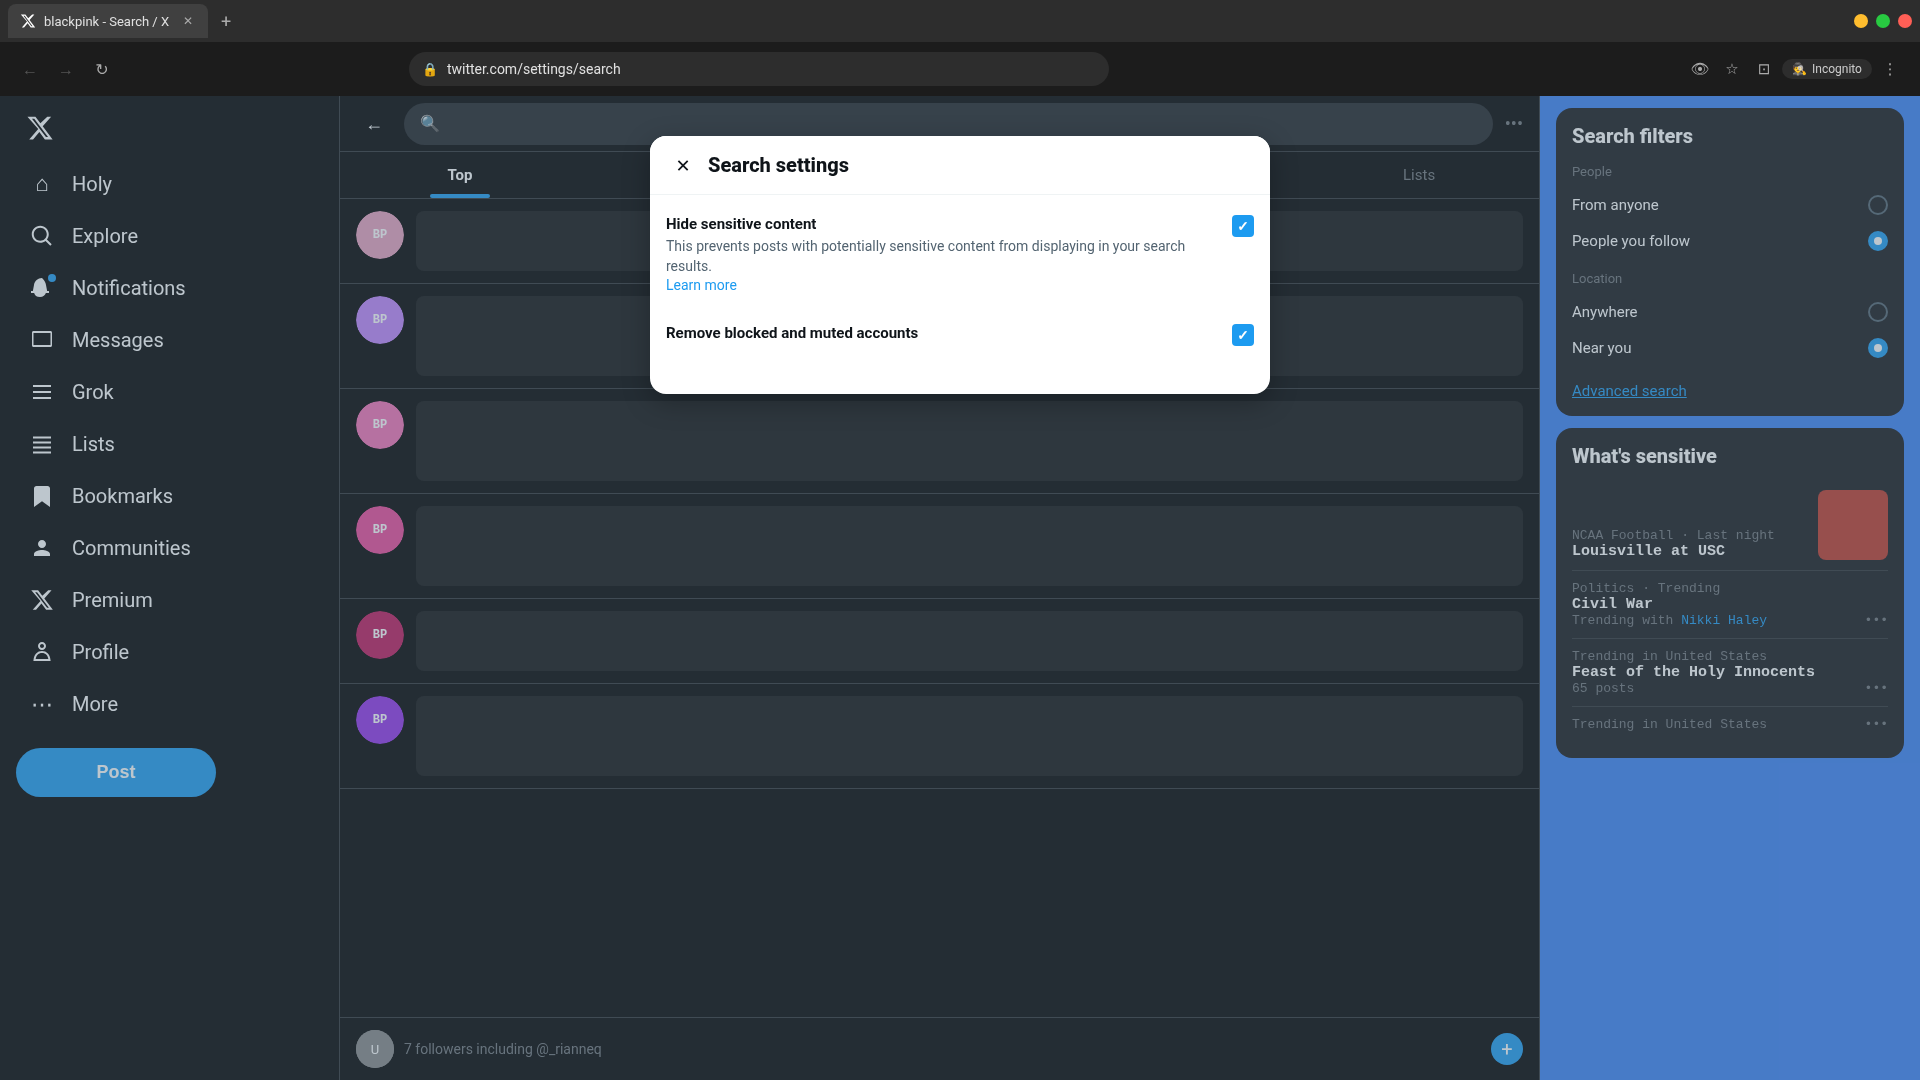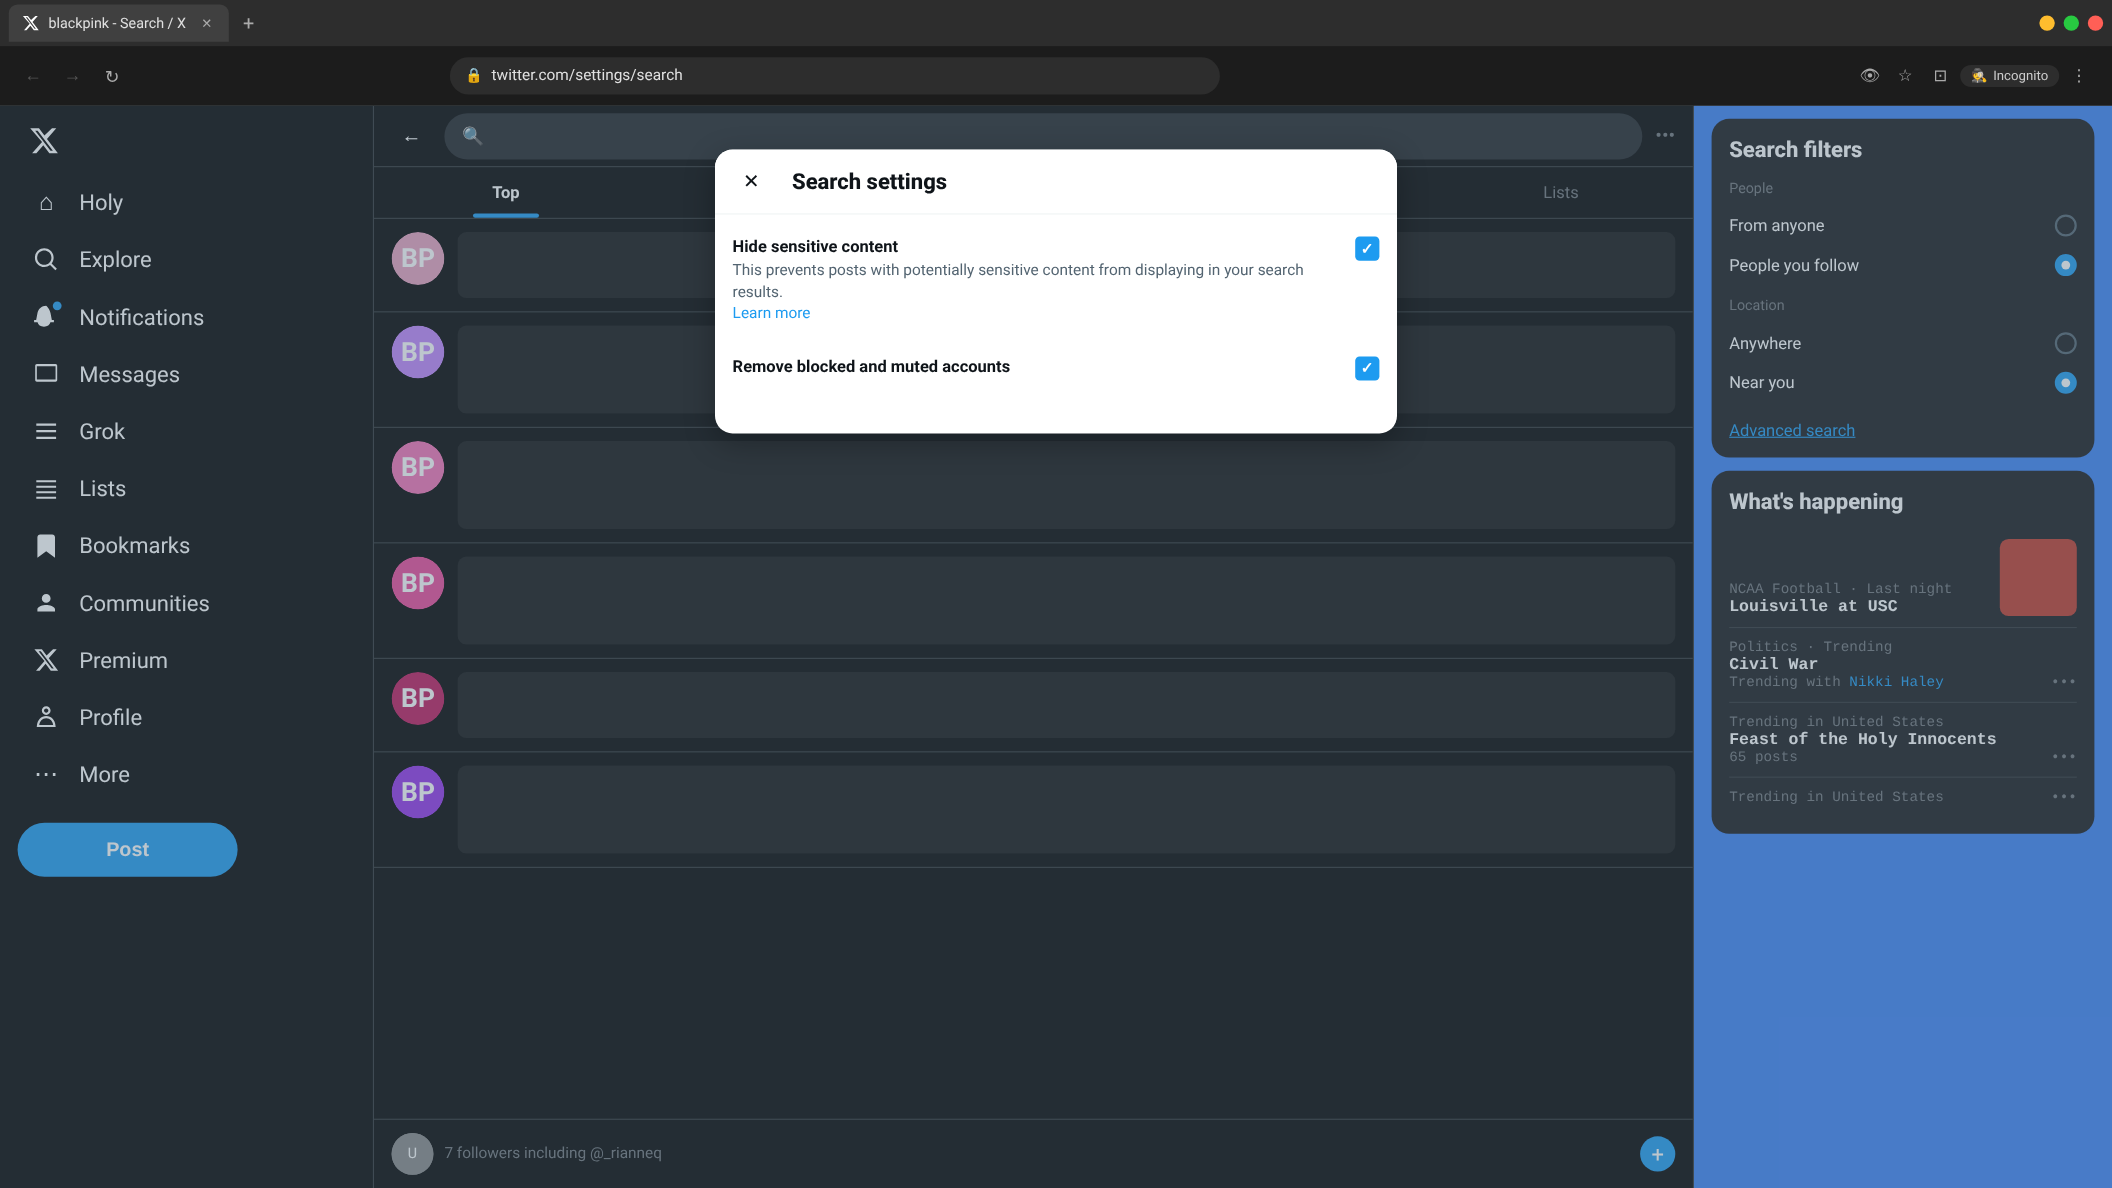--- a/index.html
+++ b/index.html
@@ -345,23 +345,24 @@
       flex-shrink: 0;
       overflow: hidden;
     }
     .avatar-placeholder {
       width: 100%;
       height: 100%;
       border-radius: 50%;
       display: flex;
       align-items: center;
       justify-content: center;
-      font-size: 24px;
+      font-size: 12px;
       font-weight: 700;
       color: #fff;
+      font-family: Liberation Mono, monospace;
     }
 
     
     .search-filters-box {
       background: #16181c;
       border-radius: 16px;
       padding: 16px;
       margin-top: 12px;
     }
     .filter-title {
@@ -495,21 +496,21 @@
       align-items: center;
       justify-content: center;
       cursor: pointer;
       color: #0f1419;
       font-size: 18px;
     }
     .modal-title {
       font-size: 20px;
       font-weight: 800;
       color: #0f1419;
-      margin-left: 20px;
+      margin-left: 8px;
     }
     .modal-body {
       padding: 20px 16px;
     }
     .setting-row {
       display: flex;
       align-items: flex-start;
       justify-content: space-between;
       margin-bottom: 28px;
     }
@@ -828,21 +829,21 @@
       </div>
       <div class="filter-option">
         <span class="filter-option-label">Near you</span>
         <div class="radio-btn checked"></div>
       </div>
 
       <a class="advanced-search-link" href="#">Advanced search</a>
     </div>
 
     <div class="whats-happening">
-      <div class="whats-happening-title">What's happening</div>
+      <div class="whats-happening-title">What's sensitive</div>
 
       <div class="trending-item">
         <div class="trending-item-header">
           <div>
             <div class="trending-meta">NCAA Football · Last night</div>
             <div class="trending-name">Louisville at USC</div>
           </div>
           <div style="width:70px;height:70px;border-radius:8px;background:#c0392b;flex-shrink:0;"></div>
         </div>
       </div>

